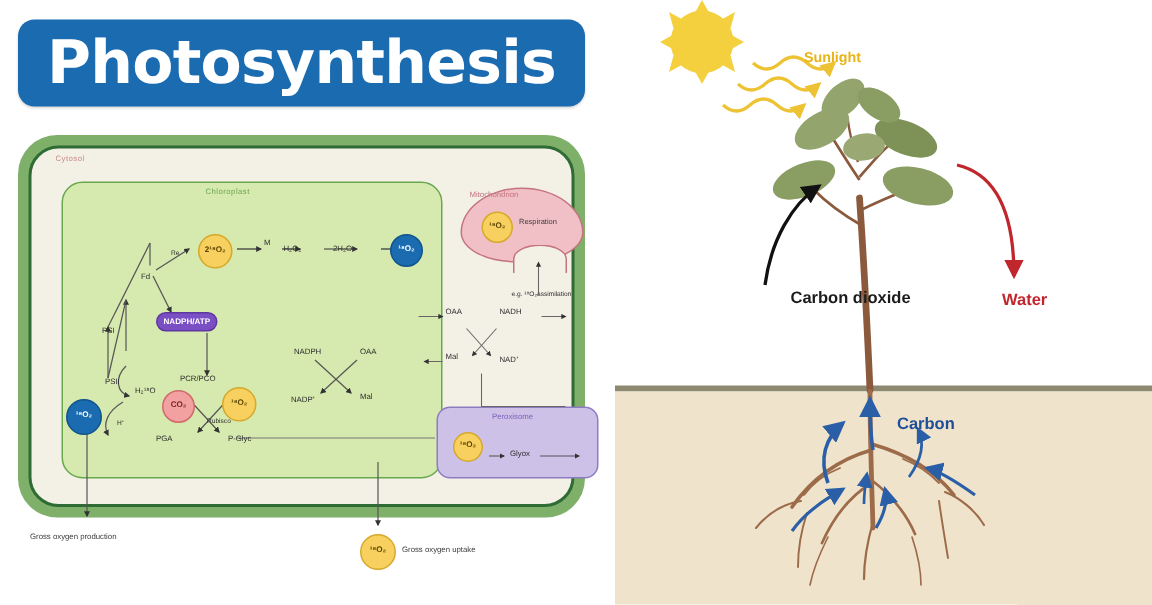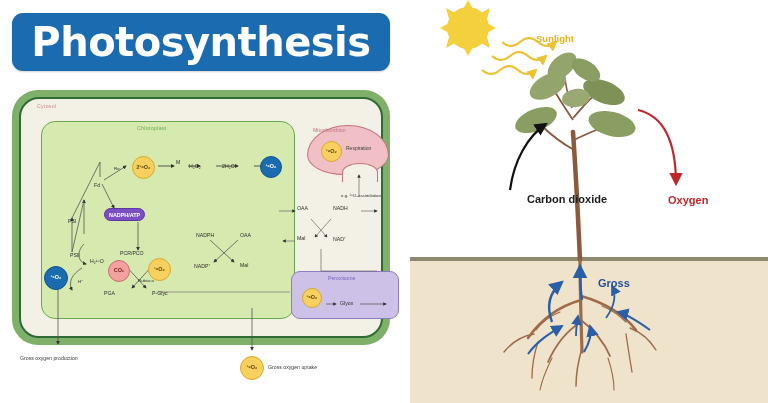--- a/index.html
+++ b/index.html
@@ -325,15 +325,15 @@
       <path d="M196,318 C206,304 206,294 202,286" marker-end="url(#blu)" stroke-width="1.8"></path>
       <path d="M118,354 C128,340 142,332 152,326" marker-end="url(#blu)" stroke-width="2.1"></path>
       <path d="M174,352 C180,342 182,334 180,326" marker-end="url(#blu)" stroke-width="2.1"></path>
       <path d="M240,330 C226,320 216,314 208,312" marker-end="url(#blu)" stroke-width="2.1"></path>
       <path d="M166,336 C166,328 167,322 168,316" marker-end="url(#blu)" stroke-width="1.8"></path>
     </g>
   </svg>
 
   <span class="sunlight-lbl">Sunlight</span>
   <span class="co2-lbl">Carbon dioxide</span>
-  <span class="o2-lbl">Oxygen</span>
-  <span class="water-lbl">Gross</span>
+  <span class="o2-lbl">Water</span>
+  <span class="water-lbl">Carbon</span>
 </div>
 
 </body></html>

